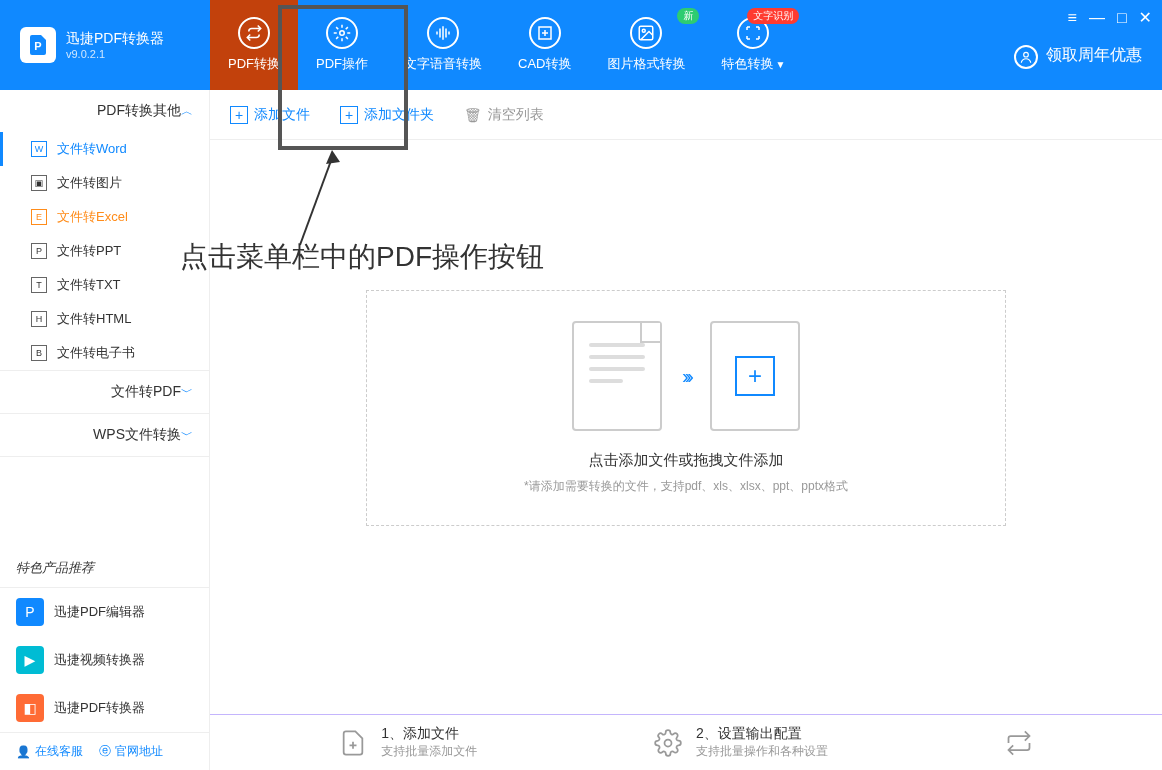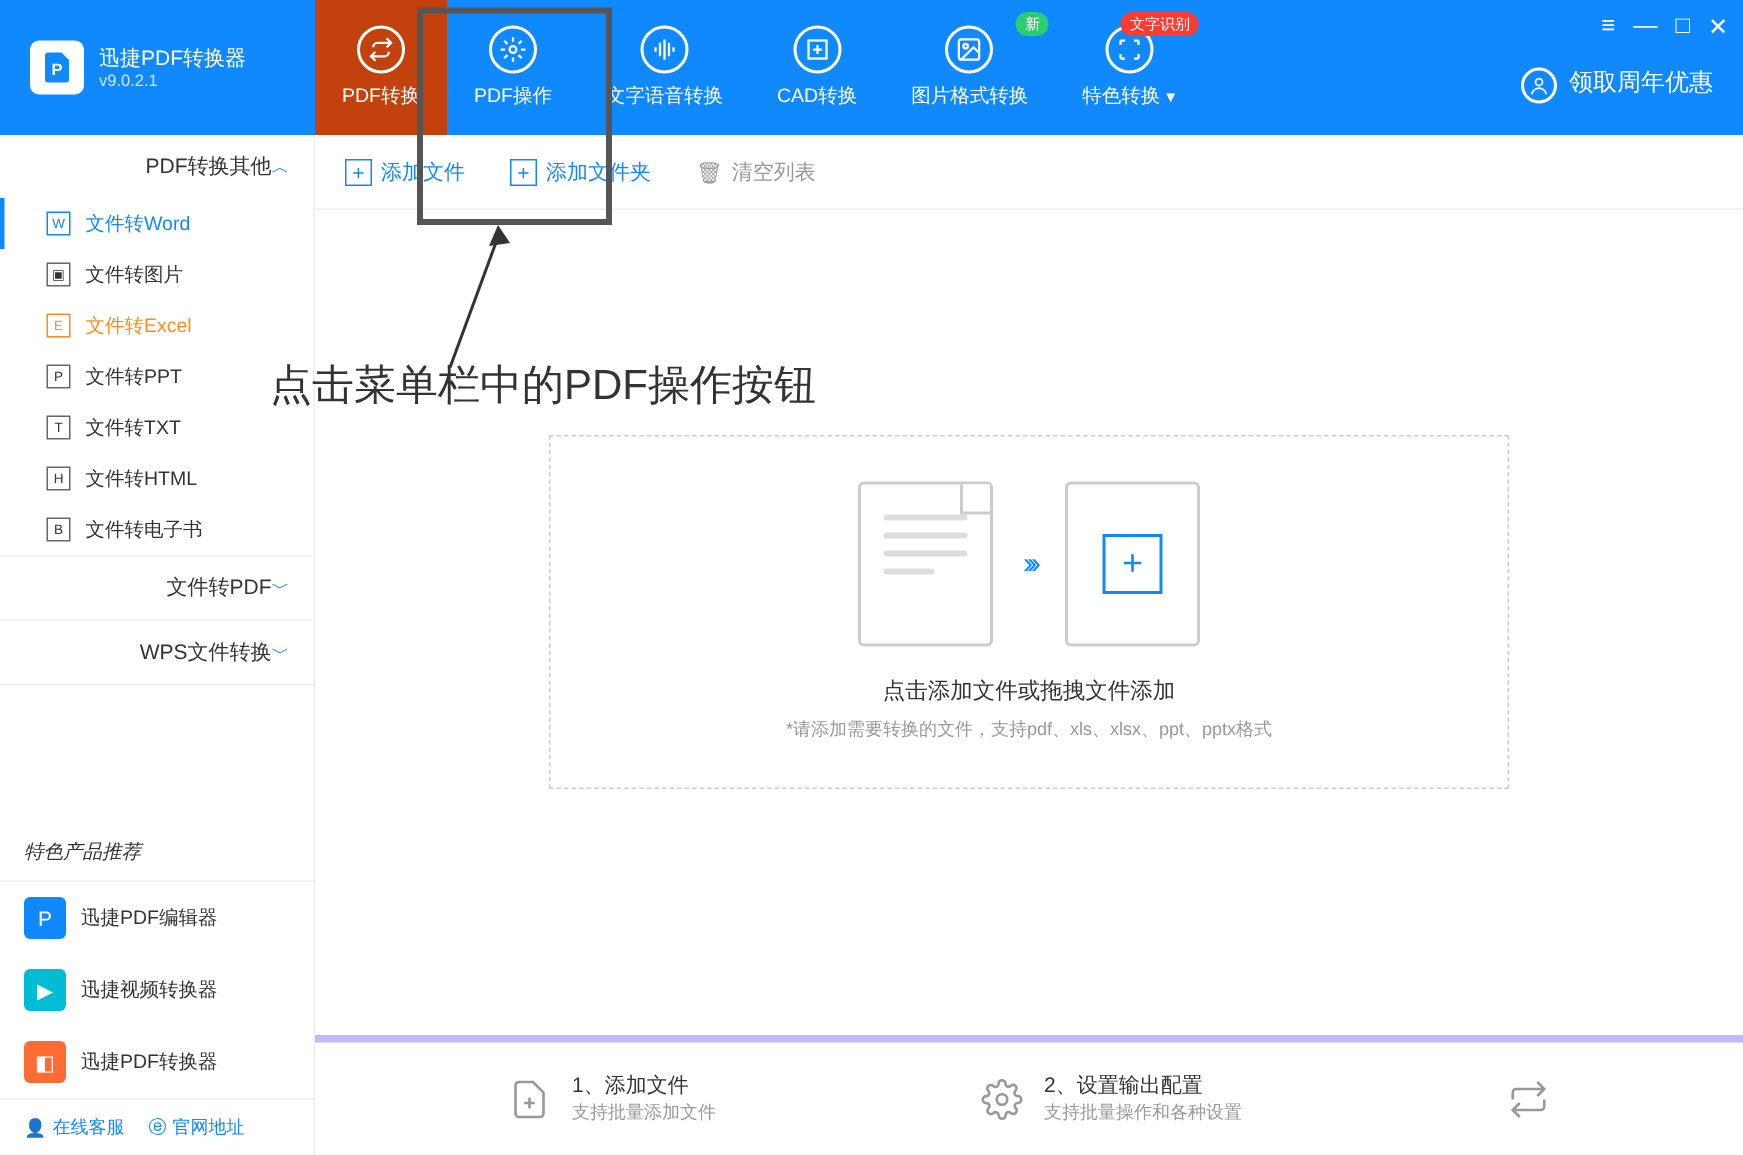--- a/index.html
+++ b/index.html
@@ -59,21 +59,21 @@
 .dz-icons { display: flex; align-items: center; justify-content: center; gap: 20px; margin-bottom: 20px; }
 .dz-file { width: 90px; height: 110px; border: 2px solid #ccc; border-radius: 4px; position: relative; padding: 20px 15px; }
 .dz-line { height: 4px; background: #ddd; margin-bottom: 8px; border-radius: 2px; }
 .dz-corner { position: absolute; top: 0; right: 0; width: 20px; height: 20px; border-left: 2px solid #ccc; border-bottom: 2px solid #ccc; background: #fff; }
 .dz-arrows { color: #1089ff; font-size: 20px; letter-spacing: -4px; }
 .dz-add { width: 90px; height: 110px; border: 2px solid #ccc; border-radius: 4px; display: flex; align-items: center; justify-content: center; }
 .dz-plus { width: 40px; height: 40px; border: 2px solid #1089ff; display: flex; align-items: center; justify-content: center; color: #1089ff; font-size: 24px; }
 .dz-text1 { font-size: 15px; color: #333; margin-bottom: 8px; }
 .dz-text2 { font-size: 12px; color: #999; }
 
-.steps { height: 80px; border-top: 5px solid #c4b5fd; display: flex; align-items: center; justify-content: space-around; padding: 0 40px; }
+.steps { height: 56px; border-top: 1px solid #c4b5fd; display: flex; align-items: center; justify-content: space-around; padding: 0 40px; }
 .step { display: flex; align-items: center; gap: 12px; }
 .step-icon { width: 32px; height: 32px; display: flex; align-items: center; justify-content: center; color: #999; }
 .step-title { font-size: 14px; color: #333; }
 .step-sub { font-size: 12px; color: #999; }
 
 .annotation-box { position: absolute; top: 5px; left: 278px; width: 130px; height: 145px; border: 4px solid #555; z-index: 100; pointer-events: none; }
 .annotation-arrow { position: absolute; top: 150px; left: 290px; z-index: 100; pointer-events: none; }
 .annotation-text { position: absolute; top: 238px; left: 180px; font-size: 28px; color: #333; z-index: 100; pointer-events: none; }
 </style>
 </head>

